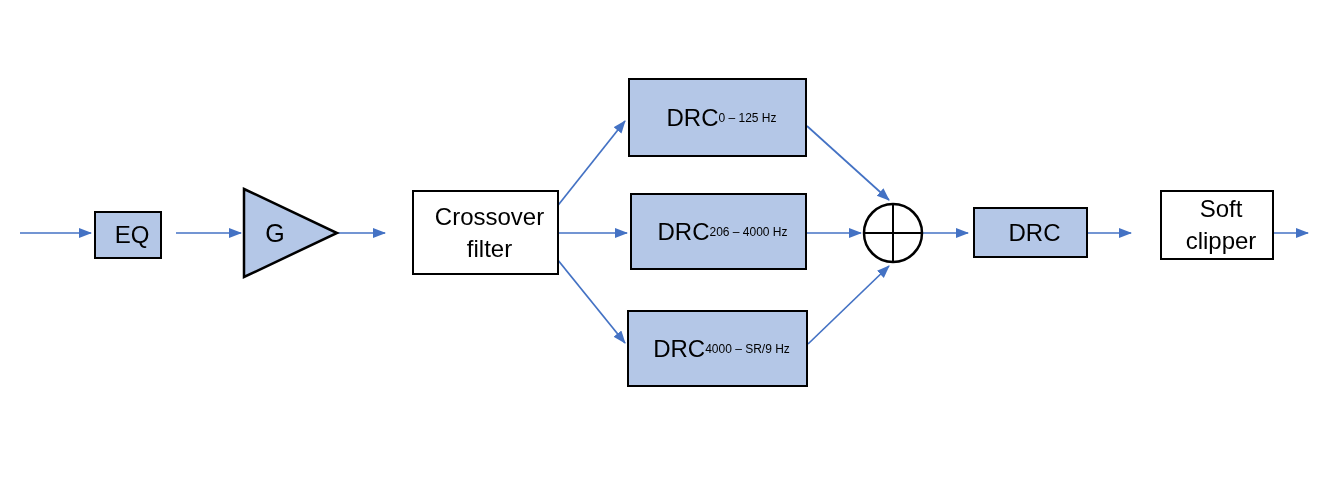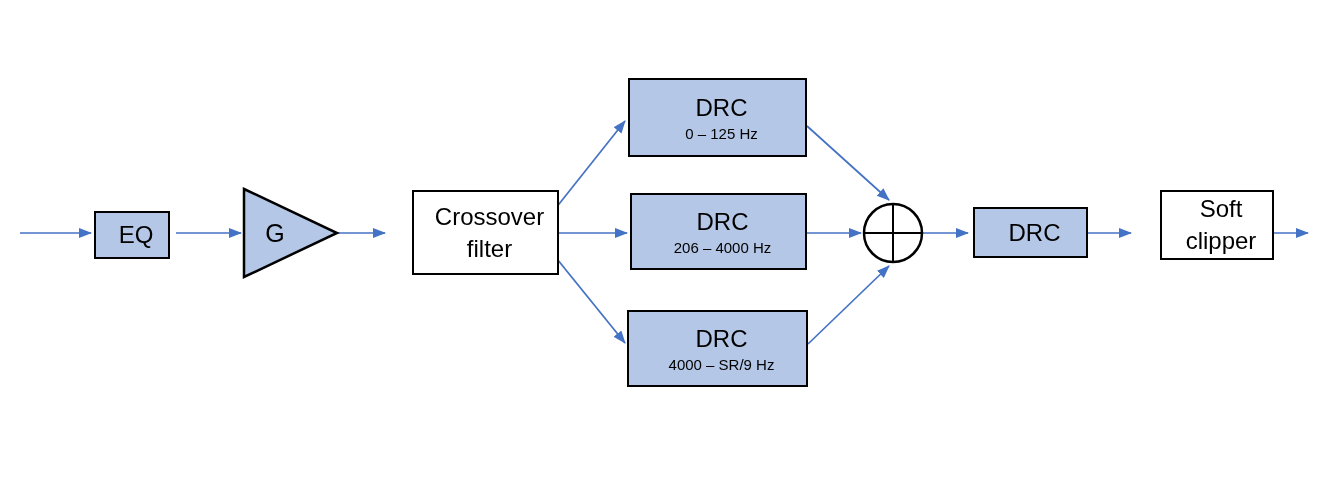--- a/index.html
+++ b/index.html
@@ -14,33 +14,33 @@
   svg.wires { position: absolute; left: 0; top: 0; width: 1338px; height: 482px; }
   .wire { stroke: var(--arrow, #4472C4); stroke-width: 1.7; fill: none; }
   .arrowhead { fill: var(--arrow, #4472C4); }
   .shape-stroke { stroke: var(--block-border, #000000); fill: var(--block-fill, #B4C7E7); }
   .ink { stroke: var(--block-border, #000000); }
 
   .node {
     position: absolute;
     box-sizing: border-box;
     display: flex;
-    flex-direction: column;
+    flex-direction: row;
     align-items: center;
     justify-content: center;
     text-align: center;
     color: #000000;
     border: 2px solid var(--block-border, #000000);
     padding-left: 8px;
   }
   .filled   { background: var(--block-fill, #B4C7E7); }
   .outlined { background: #ffffff; margin-left: 24px; }
 
   .label    { font-size: 24px; line-height: 1.33; }
-  .sublabel { font-size: 15px; line-height: 1.2; margin-top: 1px; }
+  .sublabel { font-size: 12px; line-height: 1.2; margin-top: 1px; }
 
   .g-label {
     position: absolute;
     display: flex;
     align-items: center;
     justify-content: center;
     font-size: 25px;
     color: #000000;
   }
 </style>
@@ -74,21 +74,21 @@
 
     <polygon class="shape-stroke" points="244,189 337,233 244,277" stroke-width="2.5"></polygon>
 
     <g>
       <circle cx="893" cy="233" r="29" fill="#ffffff" class="ink" stroke-width="2.5"></circle>
       <line x1="864" y1="233" x2="922" y2="233" class="ink" stroke-width="2"></line>
       <line x1="893" y1="204" x2="893" y2="262" class="ink" stroke-width="2"></line>
     </g>
   </svg>
 
-  <div class="node filled" style="left:94px; top:211px; width:76px; height:48px;">
+  <div class="node filled" style="left:94px; top:211px; width:68px; height:48px;">
     <div class="label">EQ</div>
   </div>
 
   <div class="g-label" style="left:246px; top:211px; width:58px; height:44px;">
     <span>G</span>
   </div>
 
   <div class="node outlined" style="left:388px; top:190px; width:147px; height:85px;">
     <div class="label">Crossover filter</div>
   </div>

